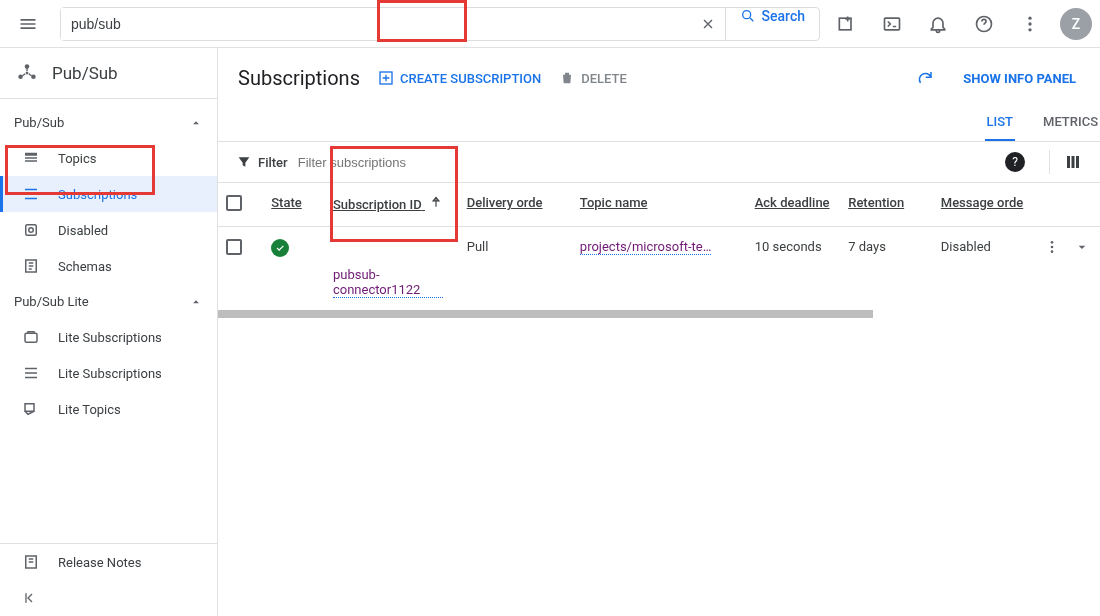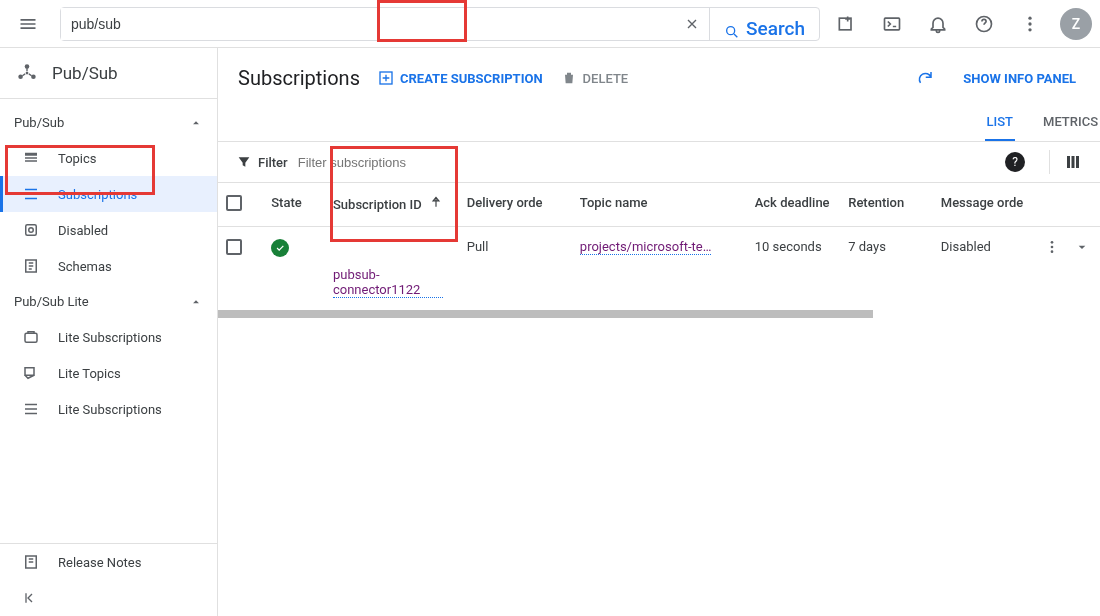--- a/index.html
+++ b/index.html
@@ -4,54 +4,54 @@
 <style>
   * { box-sizing: border-box; margin: 0; padding: 0; }
   body { font-family: Roboto, "Helvetica Neue", Arial, sans-serif; font-size: 13px; color: #3c4043; width:1100px; height:616px; overflow:hidden; background:#fff; }
   .topbar { height: 48px; border-bottom: 1px solid #e0e0e0; display:flex; align-items:center; padding: 0 8px; gap:6px; }
   .icon-btn { width: 40px; height:40px; display:flex; align-items:center; justify-content:center; color:#5f6368; cursor:pointer; border-radius:50%; }
   .icon-btn svg { width:20px; height:20px; }
   .proj-picker { display:flex; align-items:center; border:1px solid #dadce0; border-radius:4px; height:34px; padding:0 10px; gap:8px; cursor:pointer; font-size:14px; color:#3c4043; }
   .search-box { flex:1; display:flex; border:1px solid #dadce0; border-radius:4px; height:34px; margin-left:6px; }
   .search-input { flex:1; border:none; outline:none; font-size:14px; padding:0 10px; color:#3c4043; }
   .search-clear { width:34px; display:flex; align-items:center; justify-content:center; color:#5f6368; cursor:pointer; }
-  .search-btn { display:flex; align-items:flex-end; gap:6px; padding:0 14px; border-left:1px solid #dadce0; color:#1a73e8; font-weight:500; font-size:19px; cursor:pointer; }
+  .search-btn { display:flex; align-items:flex-start; gap:6px; padding:0 14px; border-left:1px solid #dadce0; color:#1a73e8; font-weight:500; font-size:14px; cursor:pointer; }
   .avatar { width:32px; height:32px; border-radius:50%; background:#9aa0a6; color:#fff; display:flex; align-items:center; justify-content:center; font-size:14px; font-weight:500; margin-left:4px; }
   .body { display:flex; height: calc(616px - 48px); }
   .sidebar { width:218px; border-right:1px solid #e0e0e0; display:flex; flex-direction:column; }
   .sb-title { display:flex; align-items:center; gap:14px; padding:14px 18px 14px 16px; font-size:17px; color:#3c4043; border-bottom:1px solid #e0e0e0; }
   .sb-scroll { flex:1; overflow:auto; padding-top:6px; }
   .sb-sec-head { display:flex; align-items:center; justify-content:space-between; padding:10px 14px; font-size:13px; color:#3c4043; cursor:pointer; }
   .sb-item { display:flex; align-items:center; gap:18px; padding:9px 14px 9px 22px; font-size:13px; color:#3c4043; cursor:pointer; }
   .sb-item svg { width:18px; height:18px; color:#5f6368; }
   .sb-item.active { background:#e8f0fe; color:#1a73e8; border-left:3px solid #1a73e8; padding-left:19px; }
   .sb-item.active svg { color:#1a73e8; }
   .sb-footer { border-top:1px solid #e0e0e0; }
   .sb-collapse { height:36px; display:flex; align-items:center; padding-left:22px; cursor:pointer; color:#5f6368; }
   .main { flex:1; display:flex; flex-direction:column; overflow:hidden; }
   .main-header { display:flex; align-items:center; padding:14px 20px 10px 20px; gap:18px; }
   .main-title { font-size:20px; color:#202124; }
   .hdr-action { display:flex; align-items:center; gap:6px; font-size:13px; font-weight:500; cursor:pointer; }
-  .hdr-action.primary { color:#1a73e8;font-weight:bold; }
+  .hdr-action.primary { color:#1a73e8; }
   .hdr-action.muted { color:#80868b; }
   .hdr-spacer { flex:1; }
   .refresh-btn { color:#1a73e8; width:32px; height:32px; display:flex; align-items:center; justify-content:center; cursor:pointer; }
   .info-panel-btn { color:#1a73e8; font-size:13px; font-weight:700; cursor:pointer; padding:0 4px; }
   .tabs { display:flex; border-bottom:1px solid #e0e0e0; padding-left:20px; gap:26px;justify-content:flex-end; }
   .tab { padding:10px 2px; font-size:13px; font-weight:500; color:#5f6368; cursor:pointer; border-bottom:2px solid transparent; }
   .tab.active { color:#1a73e8; border-bottom-color:#1a73e8; }
   .filter-row { display:flex; align-items:center; padding:8px 18px; gap:10px; border-bottom:1px solid #e0e0e0; }
   .filter-label { display:flex; align-items:center; gap:6px; font-size:13px; font-weight:500; color:#3c4043; }
   .filter-input { flex:1; border:none; outline:none; font-size:13px; color:#5f6368; }
   .help-circle { width:20px; height:20px; background:#202124; border-radius:50%; color:#fff; display:flex; align-items:center; justify-content:center; font-size:12px; cursor:pointer; }
   .cols-btn { display:flex; align-items:center; cursor:pointer; color:#3c4043; padding-left:14px; margin-left:14px; border-left:1px solid #e0e0e0; height:24px; }
   .table-wrap { overflow-x:auto; }
   table { border-collapse:collapse; width:100%; min-width:900px; }
   th, td { text-align:left; padding:12px 8px; font-size:13px; color:#3c4043; vertical-align:top; }
-  th { font-weight:500; color:#3c4043; border-bottom:1px solid #e0e0e0; white-space:nowrap; }
+  th { font-weight:500; color:#3c4043; border-bottom:1px solid #e0e0e0; white-space:nowrap;text-decoration:underline; }
   .chk { width:16px; height:16px; border:2px solid #5f6368; border-radius:2px; display:inline-block; }
   .sort-arrow { display:inline-flex; align-items:center; margin-left:4px; }
   .status-dot { width:18px; height:18px; border-radius:50%; background:#188038; display:inline-flex; align-items:center; justify-content:center; color:#fff; }
   .status-dot svg { width:10px; height:10px; }
   .link { color:#701a75; text-decoration:none; border-bottom:1px dotted #1a73e8; cursor:pointer;margin-top:28px; }
   .row-actions { display:flex; align-items:center; gap:14px; color:#5f6368; }
   .scroll-rail { height:8px; background:#bdbdbd; margin-top:0px; }
   .redbox { position:absolute; border:3px solid #e53935; pointer-events:none; }
   .col-chk{width:44px}.col-state{width:60px}.col-sub{width:130px}.col-del{width:110px}.col-topic{width:170px}.col-ack{width:90px}.col-ret{width:90px}.col-msg{width:100px}.col-act{width:80px}
 </style>
@@ -174,30 +174,30 @@
       </div>
       <div class="sb-item">
         <svg viewBox="0 0 24 24" fill="none" stroke="currentColor" stroke-width="2">
             <rect x="4" y="7" width="16" height="12" rx="2"></rect>
             <path d="M8 7V5h8v2"></path>
           </svg>
         <span>Lite Subscriptions</span>
       </div>
       <div class="sb-item">
         <svg viewBox="0 0 24 24" fill="none" stroke="currentColor" stroke-width="2">
+            <path d="M4 6h16M4 12h16M4 18h16"></path>
+          </svg>
+        <span>Lite Subscriptions</span>
+      </div>
+      <div class="sb-item">
+        <svg viewBox="0 0 24 24" fill="none" stroke="currentColor" stroke-width="2">
             <path d="M4 5h12v10H4z"></path>
             <path d="M4 15l4 4 8-4"></path>
           </svg>
         <span>Lite Topics</span>
-      </div>
-      <div class="sb-item">
-        <svg viewBox="0 0 24 24" fill="none" stroke="currentColor" stroke-width="2">
-            <path d="M4 6h16M4 12h16M4 18h16"></path>
-          </svg>
-        <span>Lite Subscriptions</span>
       </div>
     </div>
     <div class="sb-footer">
       <div class="sb-item">
         <svg viewBox="0 0 24 24" fill="none" stroke="currentColor" stroke-width="2">
             <rect x="5" y="4" width="14" height="16"></rect>
             <path d="M9 8h6M9 12h6"></path>
           </svg>
         <span>Release Notes</span>
       </div>

